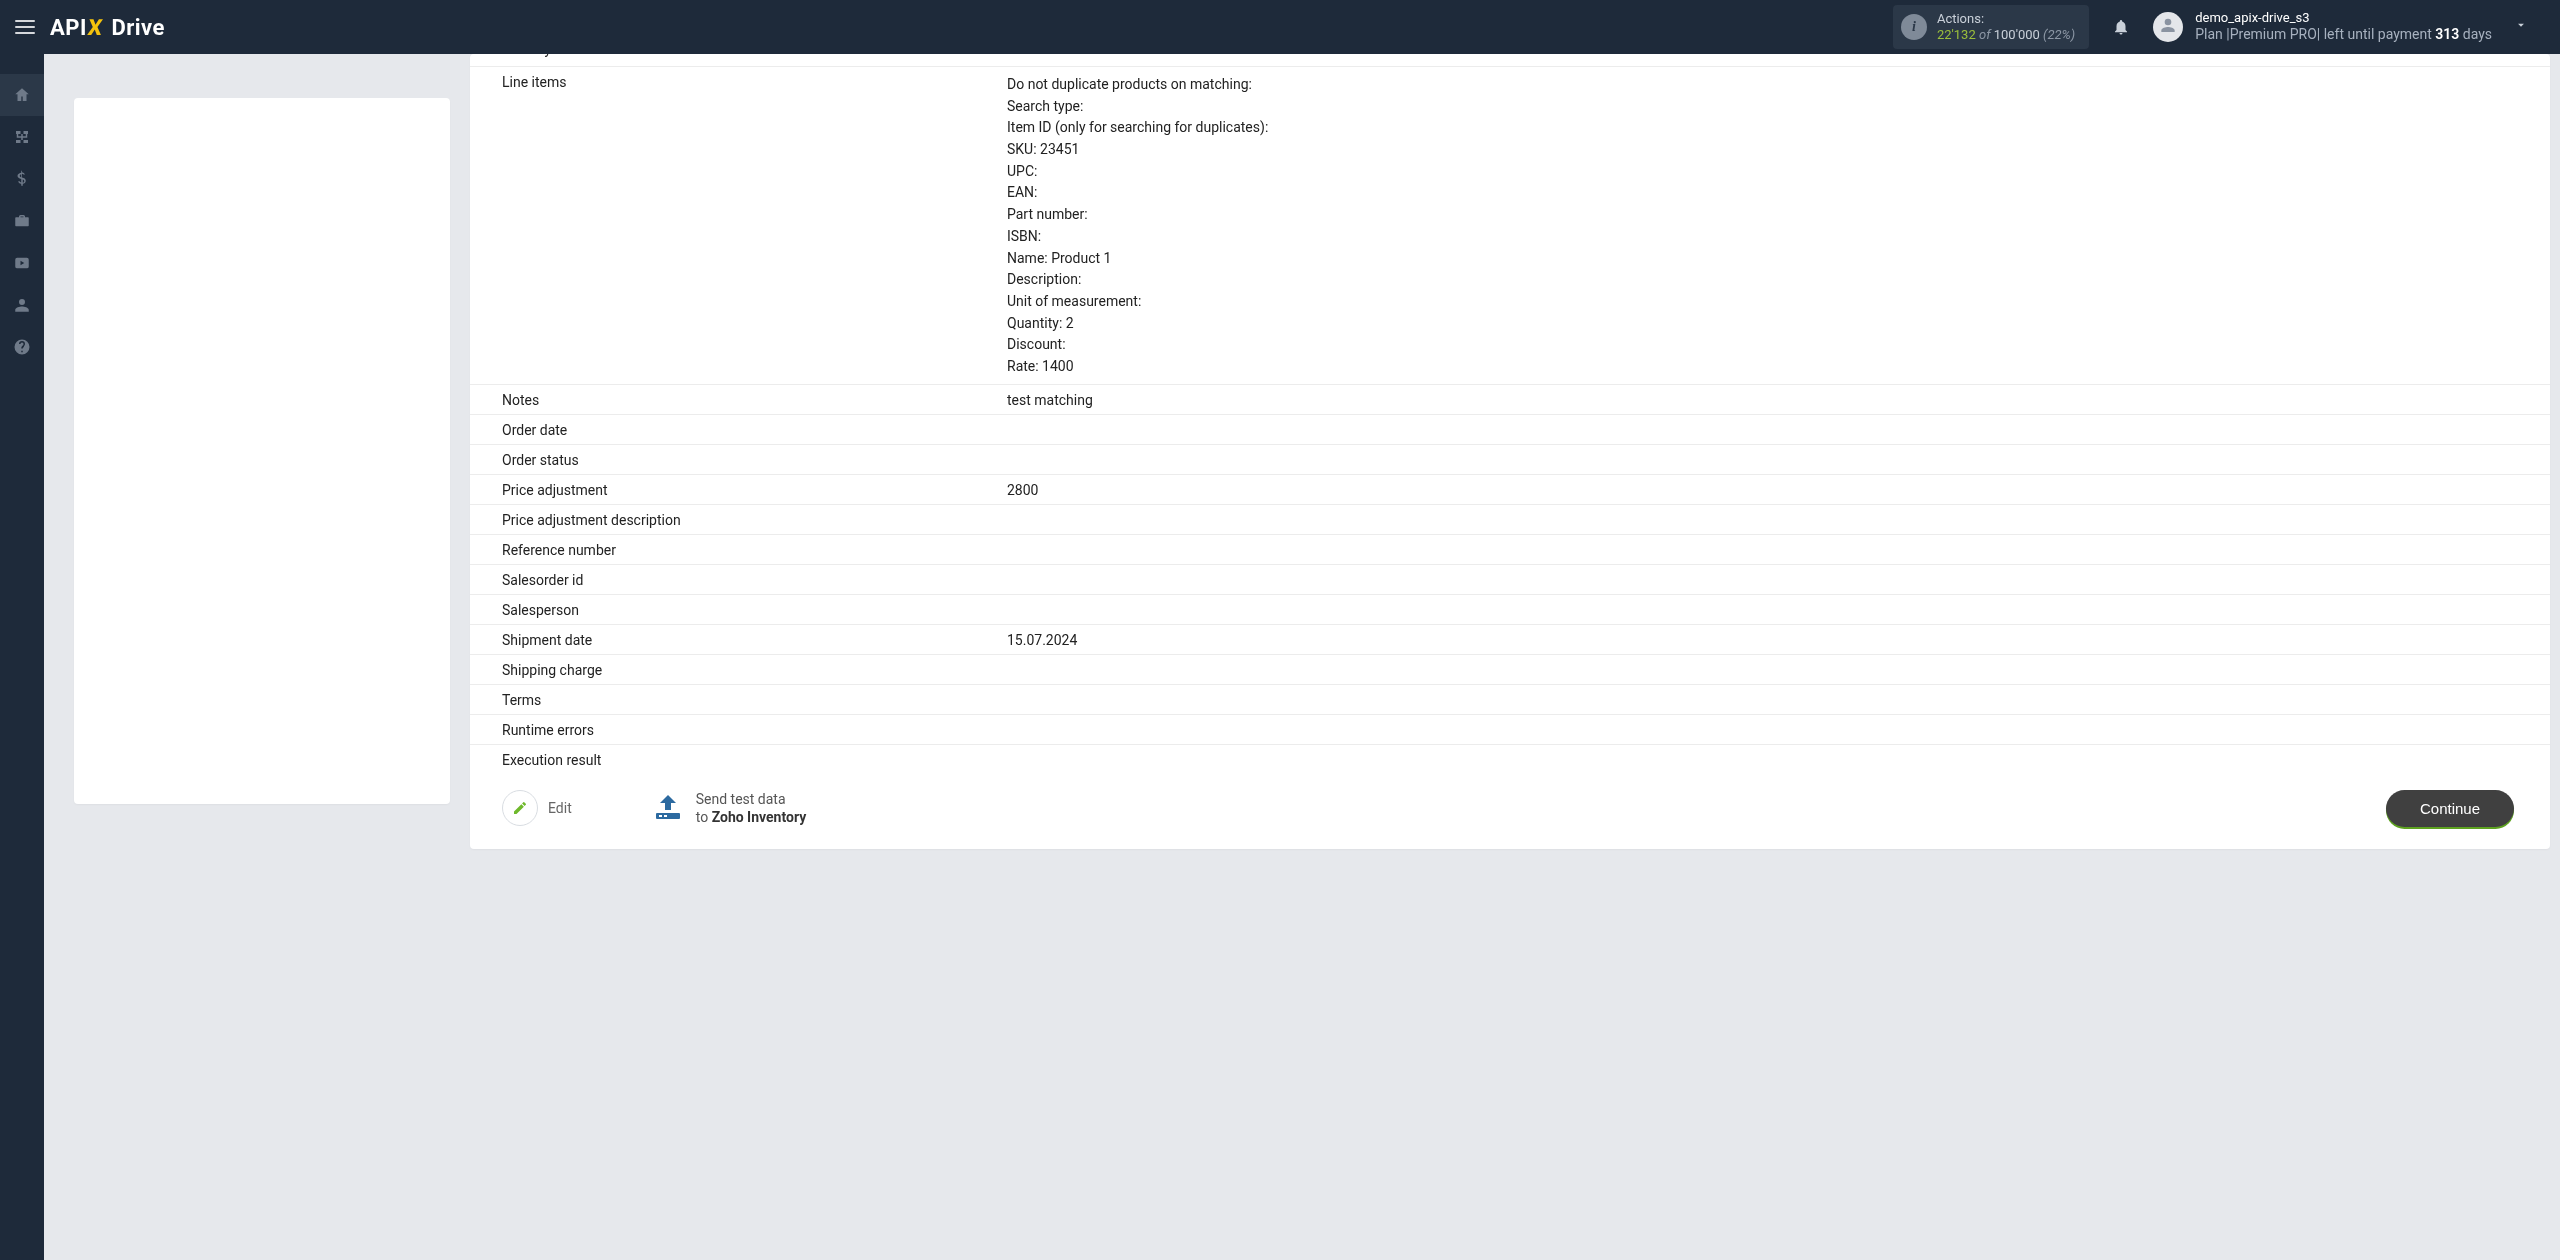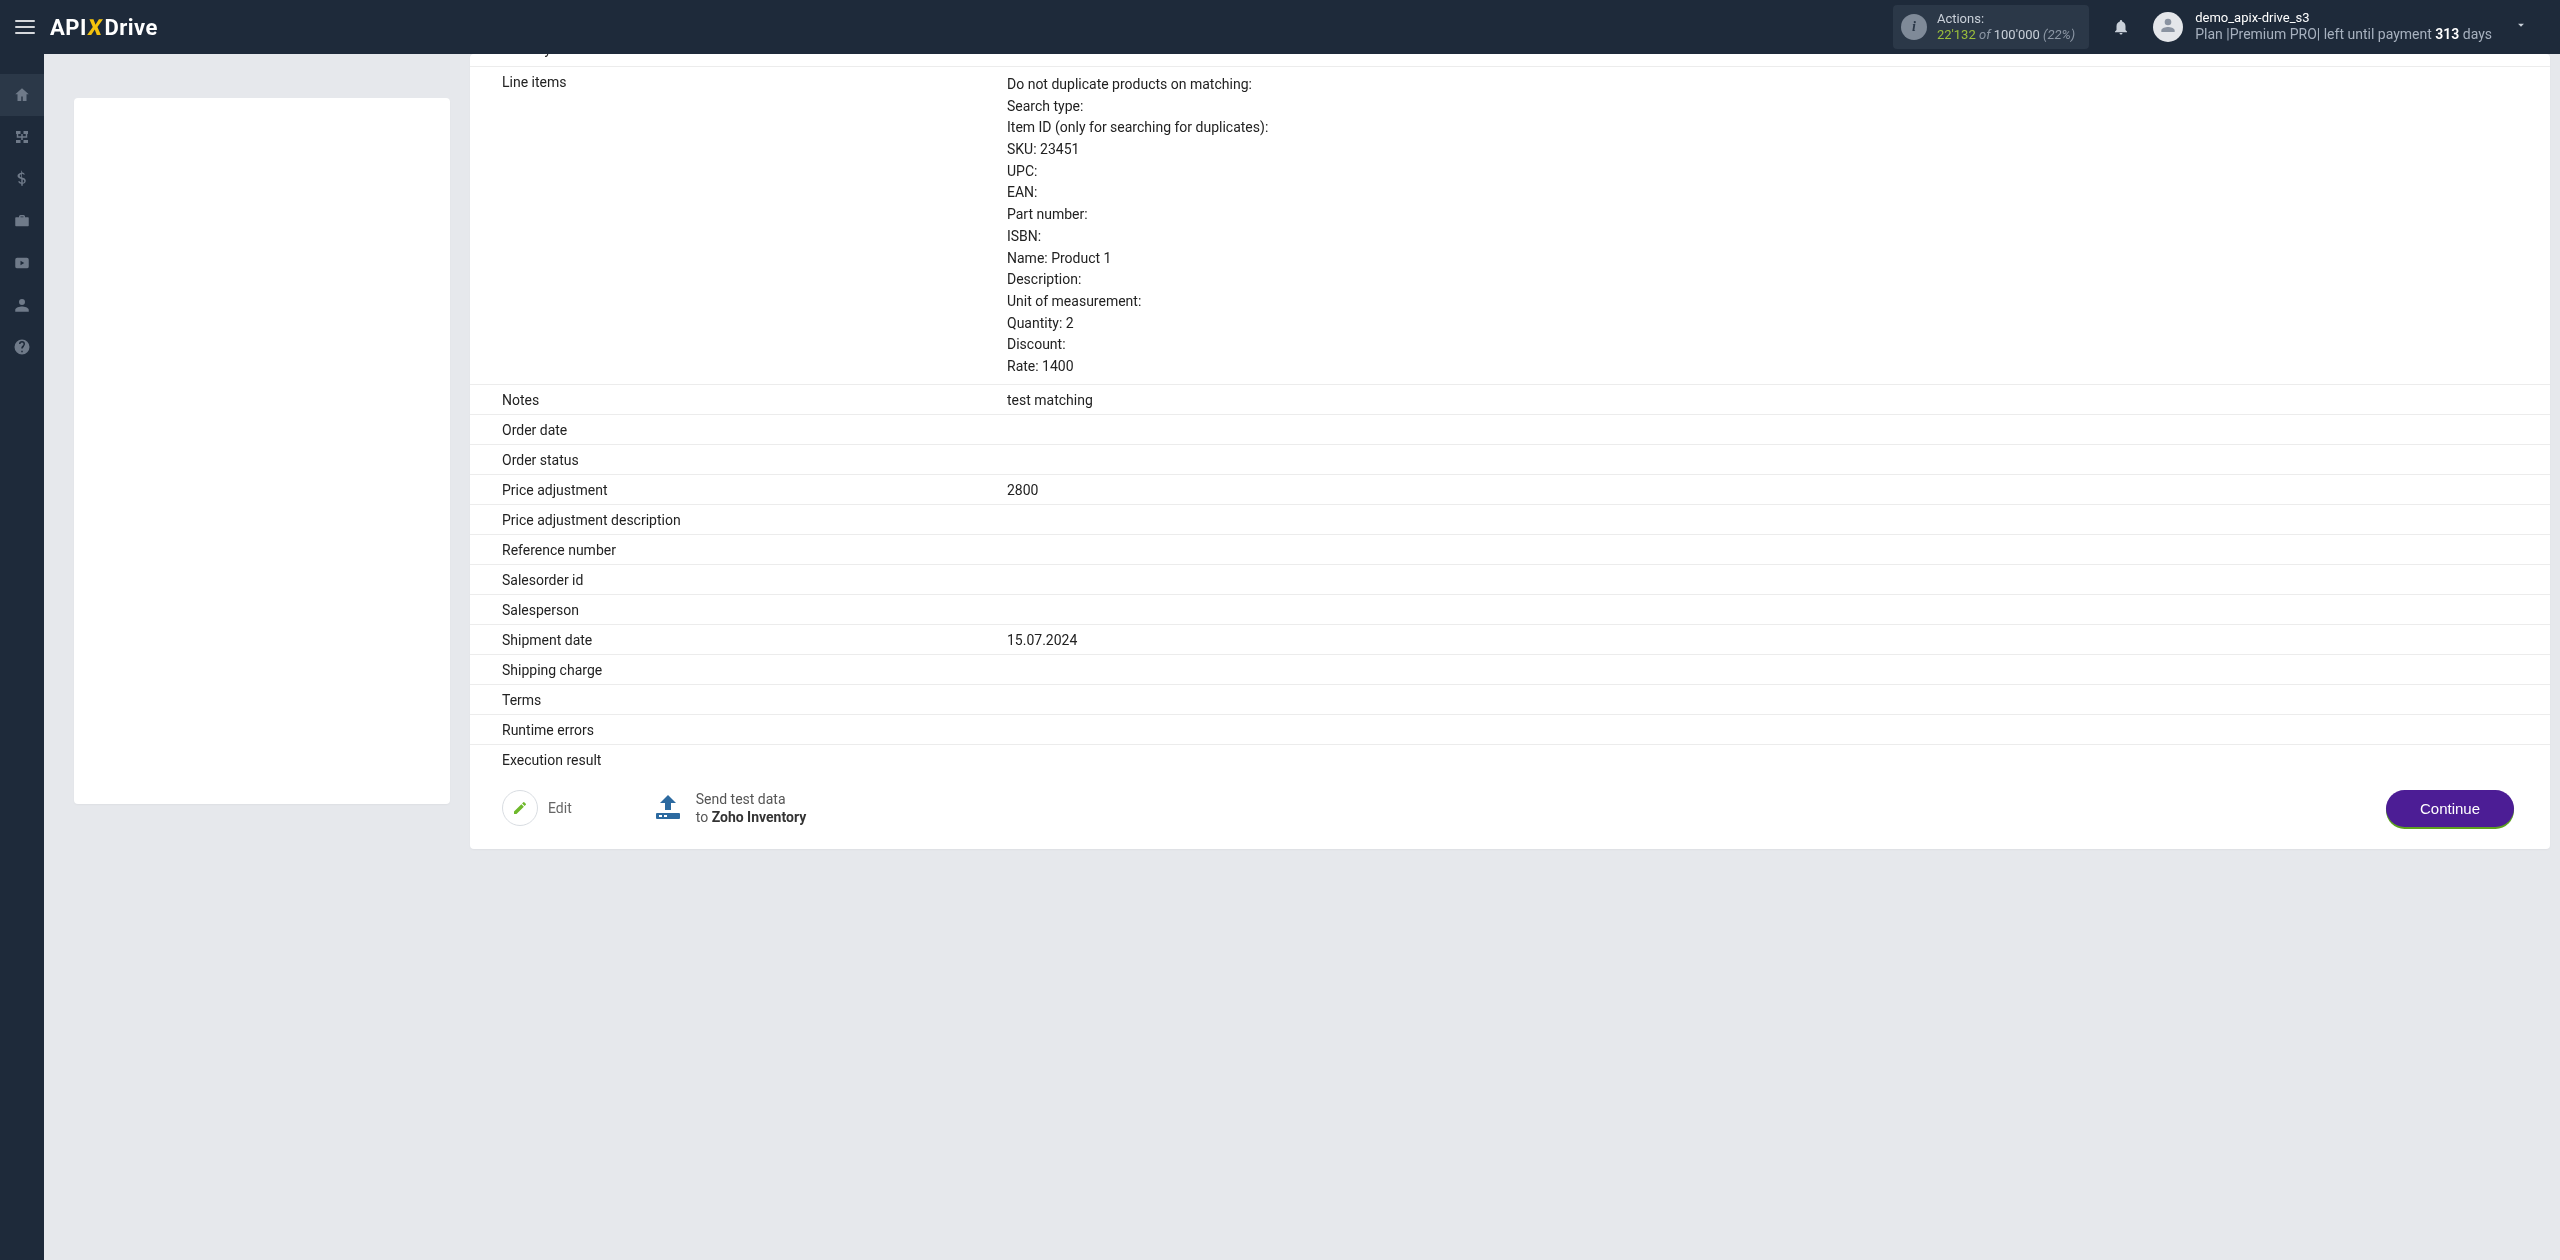--- a/index.html
+++ b/index.html
@@ -30,21 +30,21 @@
     cursor: pointer;
     margin-right: 10px;
   }
   .hamburger span { display:block; width:20px; height:2px; background:#d6d8dc; margin:2px 0; border-radius:1px;}
   .logo {
     font-size: 22px; font-weight: 700; letter-spacing:0.5px;
     display:flex; align-items:center;
   }
   .logo .api { color:#fff; }
   .logo .x { color:#f4c20d; font-weight:800; margin:0 1px; transform:skewX(-8deg); display:inline-block;}
-  .logo .drive { color:#fff; margin-left:1px;}
+  .logo .drive { color:#fff; margin-left:8px;}
   .header-spacer { flex:1; }
 
   .actions-box {
     background:#2b3848; border-radius:4px;
     padding:6px 14px 6px 8px; display:flex; align-items:center;
     margin-right:18px;
   }
   .actions-box .info-circle {
     width:26px; height:26px; border-radius:50%;
     background:#7f8a98; display:flex; align-items:center; justify-content:center;
@@ -127,21 +127,21 @@
   .edit-btn .circ {
     width:36px; height:36px; border:1px solid #d9dde2; border-radius:50%;
     display:flex; align-items:center; justify-content:center; margin-right:10px;
   }
   .send-btn { display:flex; align-items:center; cursor:pointer; color:#555;}
   .send-btn .upload-icon { margin-right:12px;}
   .send-text { line-height:1.3;}
   .send-text .l2 strong { color:#333;}
   .spacer { flex:1;}
   .continue-btn {
-    background:#4c1d95; color:#fff;
+    background:#404040; color:#fff;
     border:none; border-radius:20px;
     padding:10px 34px; font-size:15px;
     box-shadow:0 2px 0 #5da21f;
     cursor:pointer;
   }
 
   
   ::-webkit-scrollbar { width:16px; height:16px;}
   ::-webkit-scrollbar-track { background:#e6e8ec;}
   ::-webkit-scrollbar-thumb { background:#b7bcc4; border-radius:8px; border:3px solid #e6e8ec;}

